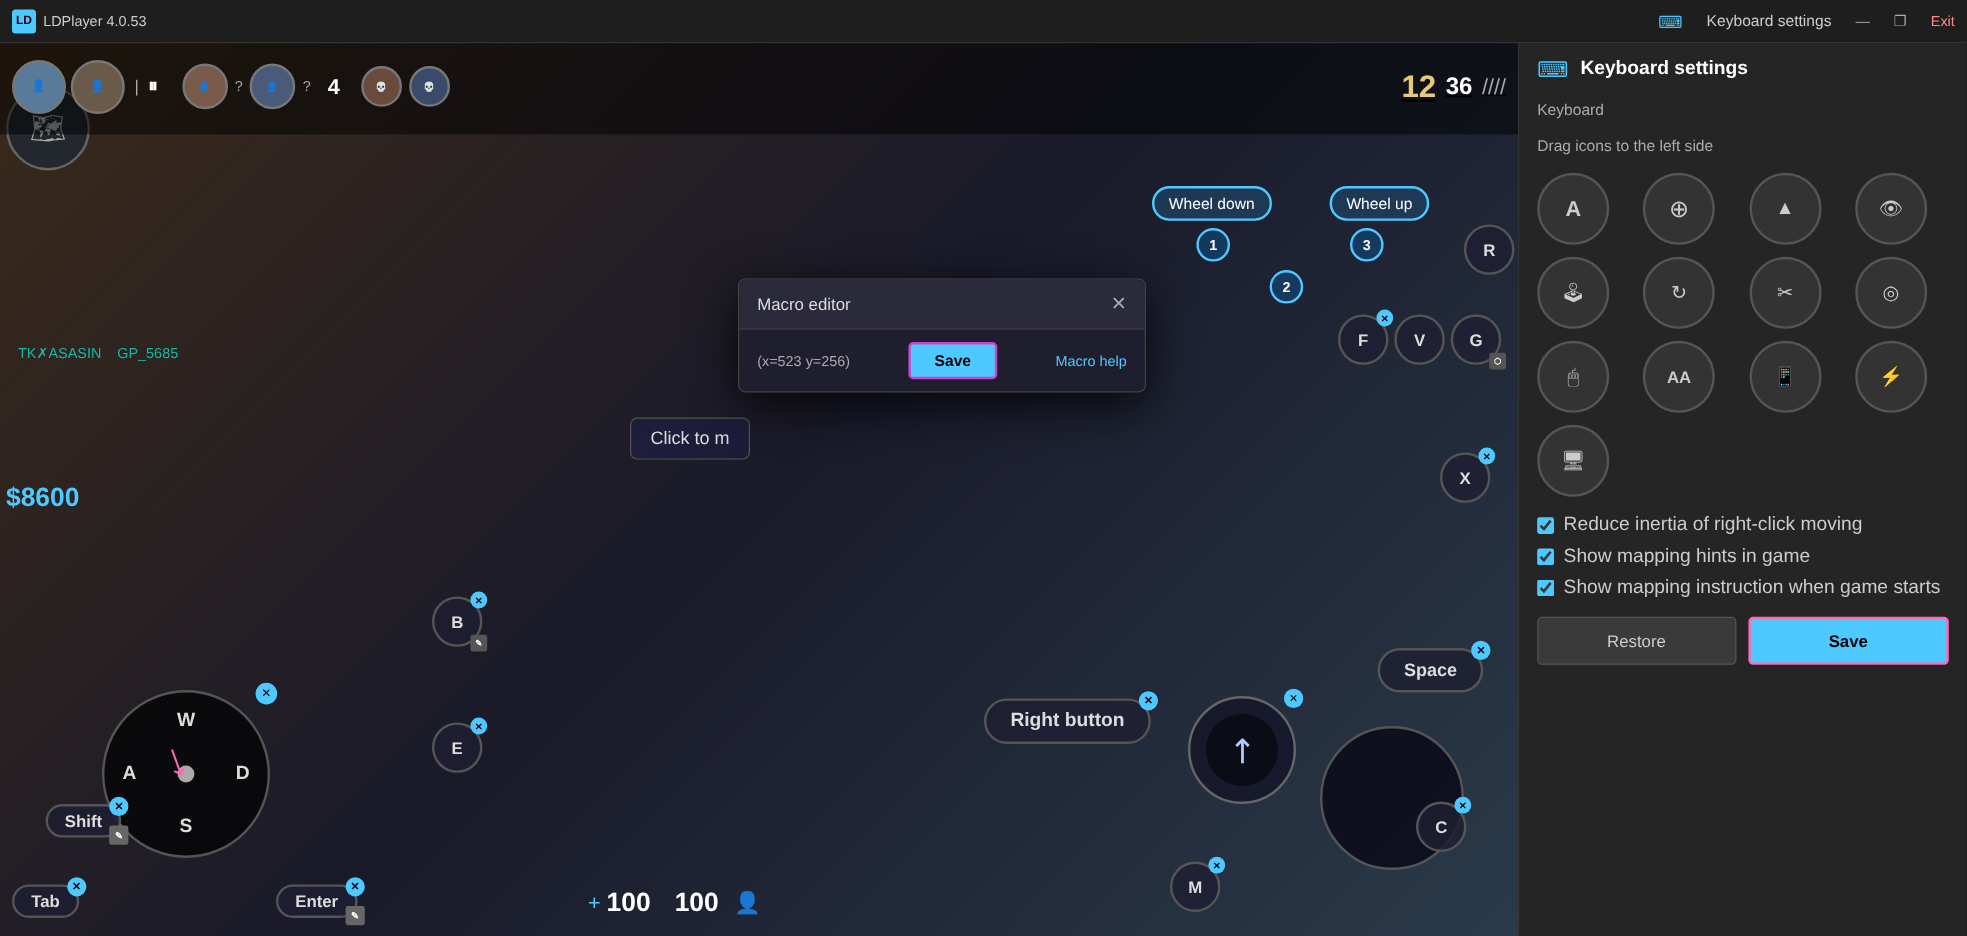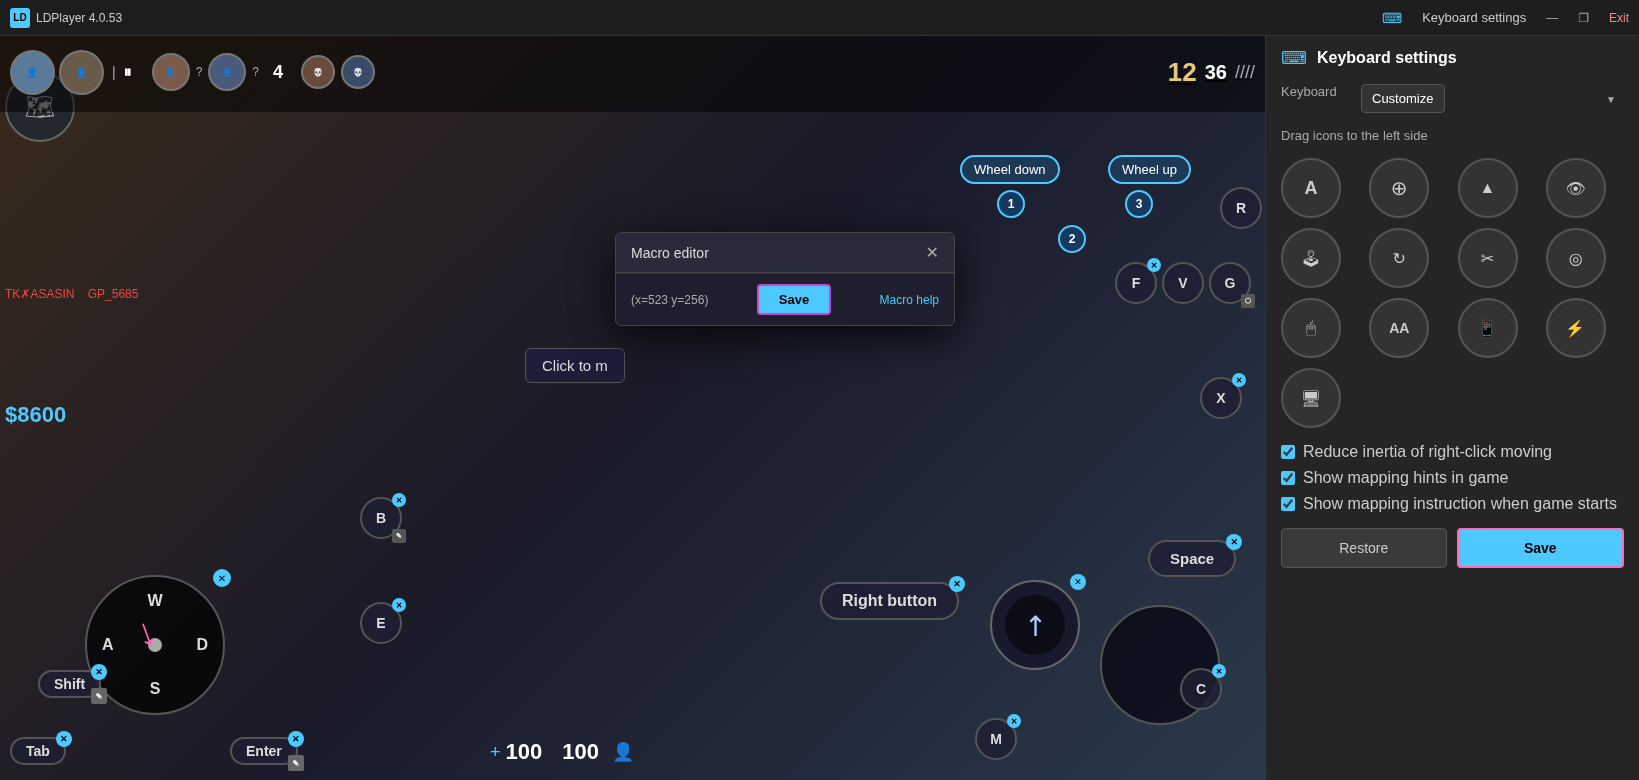--- a/index.html
+++ b/index.html
@@ -216,22 +216,22 @@
       font-size: 15px;
       padding: 8px 16px;
       top: 316px;
       left: 525px;
     }
 
     
     .player-name-hud {
       position: absolute;
       top: 255px;
-      left: 5px;
-      color: #ef4444;
+      left: 15px;
+      color: #14b8a6;
       font-size: 12px;
     }
 
     
     .money-display {
       position: absolute;
       top: 370px;
       left: 5px;
       color: #4ec9ff;
       font-size: 22px;
@@ -841,26 +841,20 @@
 </div>
 
 <div id="right-panel">
   <div class="panel-header">
     <span class="panel-header-icon">⌨</span>
     <span class="panel-title">Keyboard settings</span>
   </div>
 
   <div class="keyboard-row">
     <span class="keyboard-label">Keyboard</span>
-    <div class="select-wrapper">
-      <select class="keyboard-select">
-        <option>Customize</option>
-      </select>
-      <span class="select-arrow">▼</span>
-    </div>
   </div>
 
   <div class="drag-hint">Drag icons to the left side</div>
 
   <div class="icon-grid">
 
     <div class="icon-item" style="font-weight:bold;font-size:18px;">A</div>
     <div class="icon-item">⊕</div>
     <div class="icon-item" style="font-size:16px;">▲</div>
     <div class="icon-item" style="font-size:16px;">👁</div>

